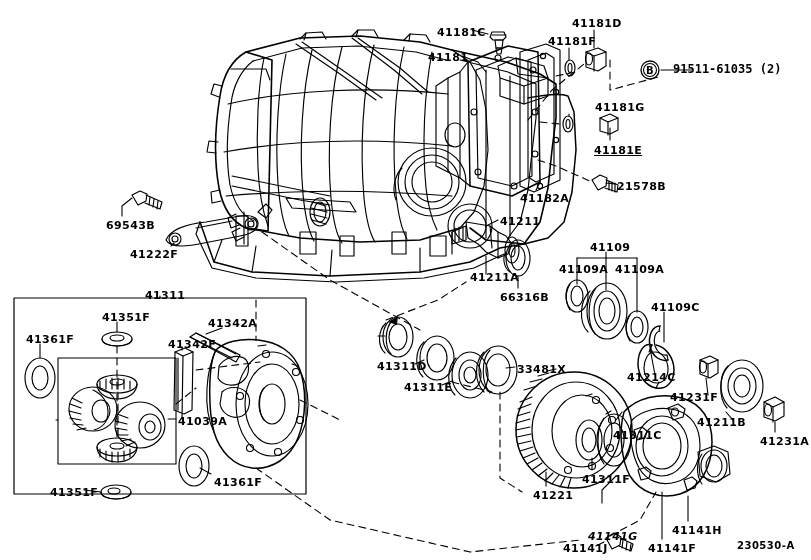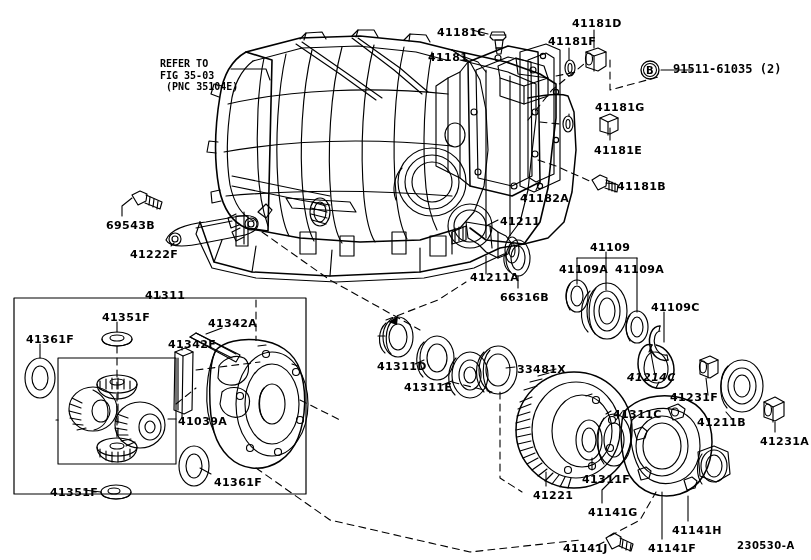--- a/index.html
+++ b/index.html
@@ -547,39 +547,36 @@
         <path d="M300,400 L340,420"></path>
       </g>
 
       <g fill="#000" stroke="none">
         <path d="M388,322 l10,-6 l-1,9 Z"></path>
       </g>
 
     </g>
   </svg>
 
-  <div class="refblk" style="left:160px;top:58px;"><span>REFER TO</span>
-<span>FIG 35-03</span>
- <span>(PNC 35104E)</span></div>
 
 
   <div class="lbl mono" style="left:673px;top:64px;font-size:12px;">91511-61035 (2)</div>
 
   <div class="lbl" style="left:646px;top:65px;font-size:10px;">B</div>
 
   <div class="diagid" style="left:737px;top:540px;">230530-A</div>
 
   <div id="labels">
       <div class="lbl" style="left: 437px; top: 27px;">41181C</div>
       <div class="lbl" style="left: 428px; top: 52px;">41181</div>
       <div class="lbl" style="left: 548px; top: 36px;">41181F</div>
       <div class="lbl" style="left: 572px; top: 18px;">41181D</div>
       <div class="lbl" style="left: 555px; top: 102px; padding-left: 40px;">41181G</div>
-      <div class="lbl" style="left: 594px; top: 145px;">41181E</div>
-      <div class="lbl" style="left: 617px; top: 181px;">41181B</div>
+      <div class="lbl" style="left: 594px; top: 145px; text-decoration: underline;">41181E</div>
+      <div class="lbl" style="left: 617px; top: 181px;">21578B</div>
       <div class="lbl" style="left: 520px; top: 193px;">41182A</div>
       <div class="lbl" style="left: 106px; top: 220px;">69543B</div>
       <div class="lbl" style="left: 130px; top: 249px;">41222F</div>
       <div class="lbl" style="left: 500px; top: 216px;">41211</div>
       <div class="lbl" style="left: 470px; top: 272px;">41211A</div>
       <div class="lbl" style="left: 500px; top: 292px;">66316B</div>
       <div class="lbl" style="left: 590px; top: 242px;">41109</div>
       <div class="lbl" style="left: 559px; top: 264px;">41109A</div>
       <div class="lbl" style="left: 615px; top: 264px;">41109A</div>
       <div class="lbl" style="left: 651px; top: 302px;">41109C</div>
@@ -587,26 +584,26 @@
       <div class="lbl" style="left: 102px; top: 312px;">41351F</div>
       <div class="lbl" style="left: 26px; top: 334px;">41361F</div>
       <div class="lbl" style="left: 208px; top: 318px;">41342A</div>
       <div class="lbl" style="left: 168px; top: 339px;">41342F</div>
       <div class="lbl" style="left: 178px; top: 416px;">41039A</div>
       <div class="lbl" style="left: 214px; top: 477px;">41361F</div>
       <div class="lbl" style="left: 50px; top: 487px;">41351F</div>
       <div class="lbl" style="left: 377px; top: 361px;">41311D</div>
       <div class="lbl" style="left: 404px; top: 382px;">41311E</div>
       <div class="lbl" style="left: 517px; top: 364px;">33481X</div>
-      <div class="lbl" style="left: 627px; top: 372px; font-style: italic;">41214C</div>
+      <div class="lbl" style="left: 627px; top: 372px;">41214C</div>
       <div class="lbl" style="left: 670px; top: 392px;">41231F</div>
       <div class="lbl" style="left: 697px; top: 417px;">41211B</div>
       <div class="lbl" style="left: 760px; top: 436px;">41231A</div>
-      <div class="lbl" style="left: 613px; top: 409px;">41311C</div>
+      <div class="lbl" style="left: 613px; top: 430px;">41311C</div>
       <div class="lbl" style="left: 582px; top: 474px;">41311F</div>
-      <div class="lbl" style="left: 588px; top: 507px;">41141G</div>
+      <div class="lbl" style="left: 588px; top: 531px; font-style: italic;">41141G</div>
       <div class="lbl" style="left: 672px; top: 525px;">41141H</div>
       <div class="lbl" style="left: 648px; top: 543px;">41141F</div>
       <div class="lbl" style="left: 563px; top: 543px;">41141J</div>
       <div class="lbl" style="left: 533px; top: 490px;">41221</div>
     </div>
 
 </div>
 
 </body></html>

